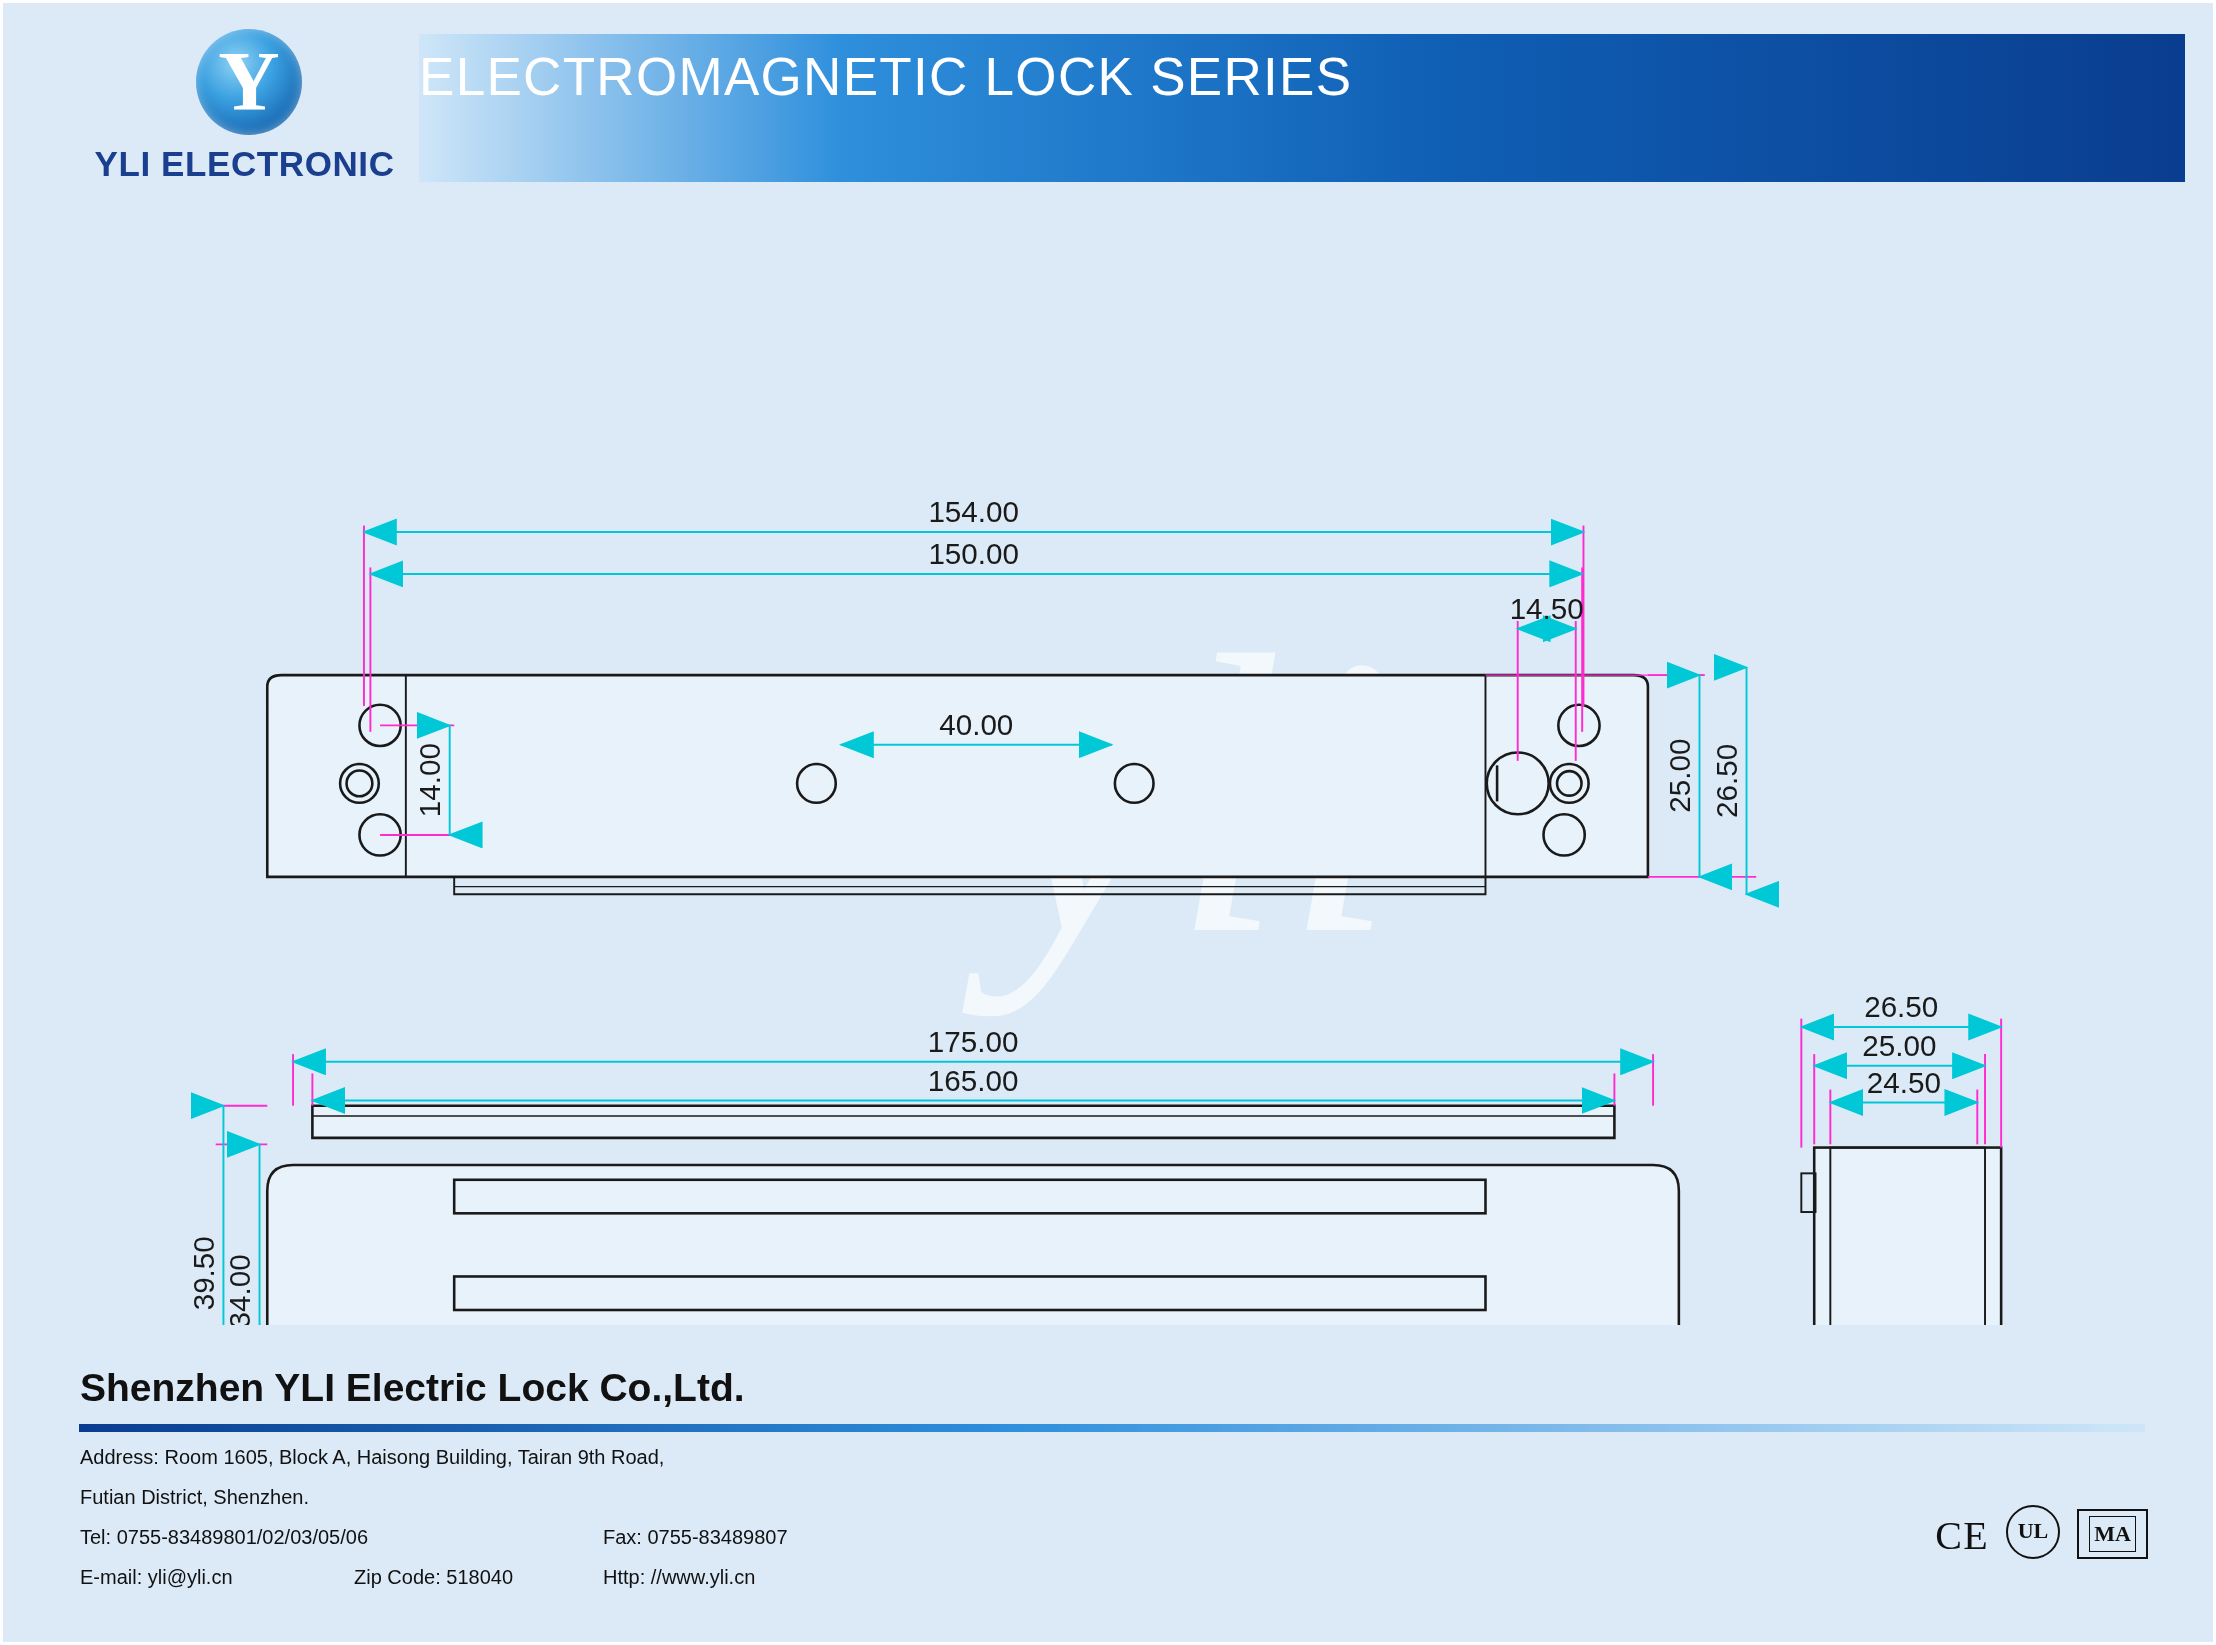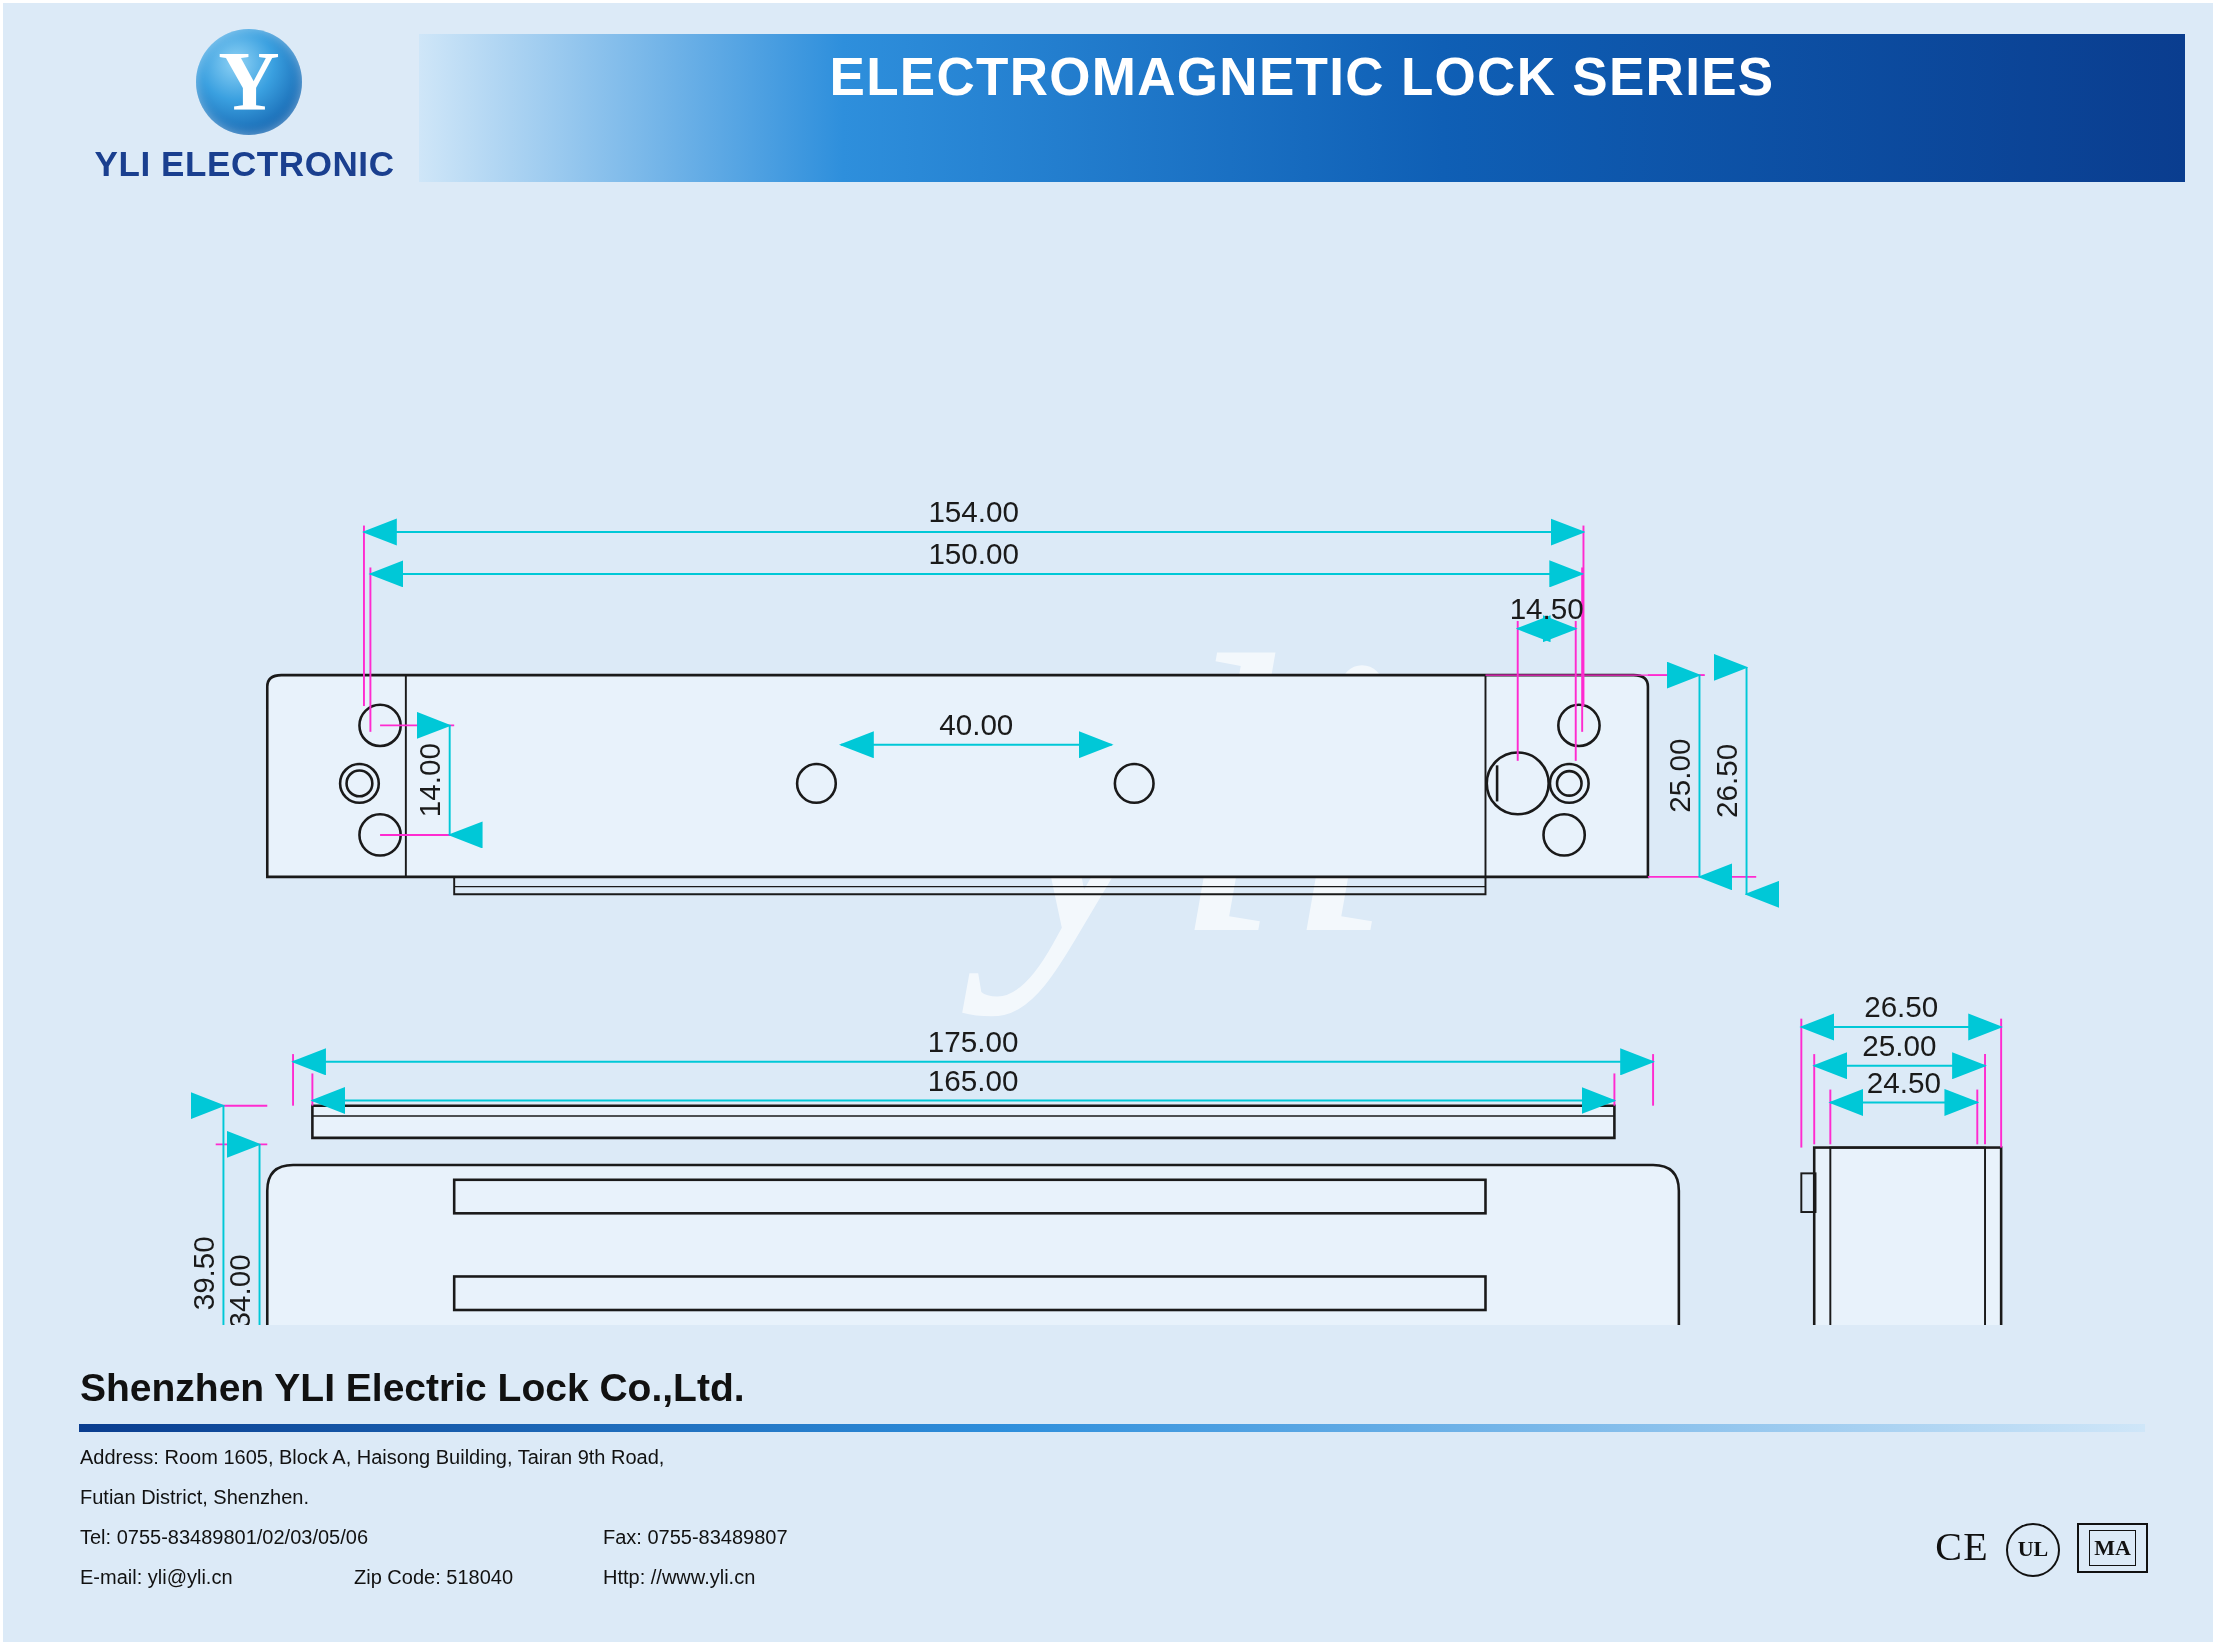--- a/index.html
+++ b/index.html
@@ -65,24 +65,23 @@
   #title-bar {
     position: absolute;
     left: 416px; top: 31px;
     width: 1766px; height: 148px;
     background: linear-gradient(to right, #cfe6f8 0%, #2e8fdc 24%, #0f5fb5 58%, #0a3d8f 100%);
   }
   #title-main {
     position: absolute;
     left: 0; top: 11.6px;
     width: 100%;
-    text-align: center;
     color: #ffffff;
     font-size: 53px;
-    font-weight: bold;
+    font-weight: normal;
     letter-spacing: 1.3px;
   }
   #title-sub {
     position: absolute;
     left: 0; top: 84px;
     width: 100%;
     text-align: center;
     color: #ffffff;
     font-size: 30px;
   }
@@ -144,23 +143,22 @@
     width: 961px;
     text-align: right;
     font-size: 26px;
     font-weight: bold;
     color: #111111;
   }
   #certs {
     position: absolute;
     right: 71px; top: 153px;
     display: flex;
-    align-items: flex-start;
+    align-items: flex-end;
     gap: 17px;
-    margin-top: 18px;
   }
   .cert {
     color: #111111;
   }
   .cert-ce { font-size: 40px; font-family: "Liberation Serif", serif; letter-spacing: 1.3px; }
   .cert-ul {
     width: 50px; height: 50px;
     border: 2.6px solid #111111;
     border-radius: 50%;
     font-size: 22px;

